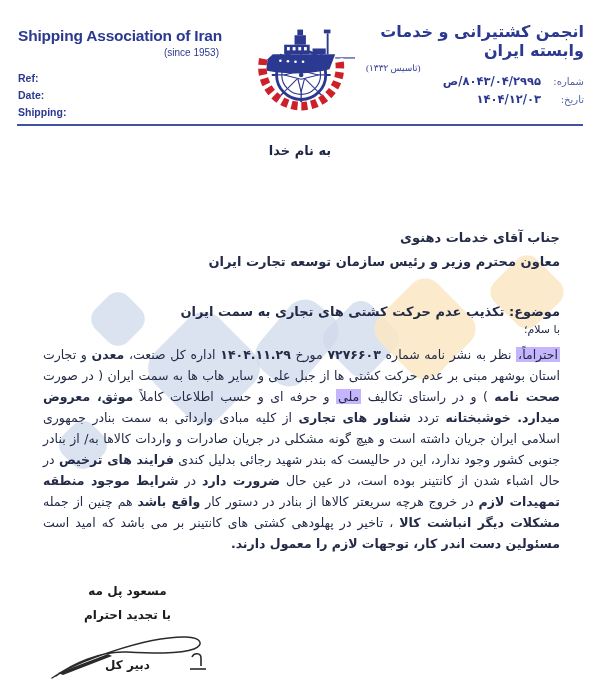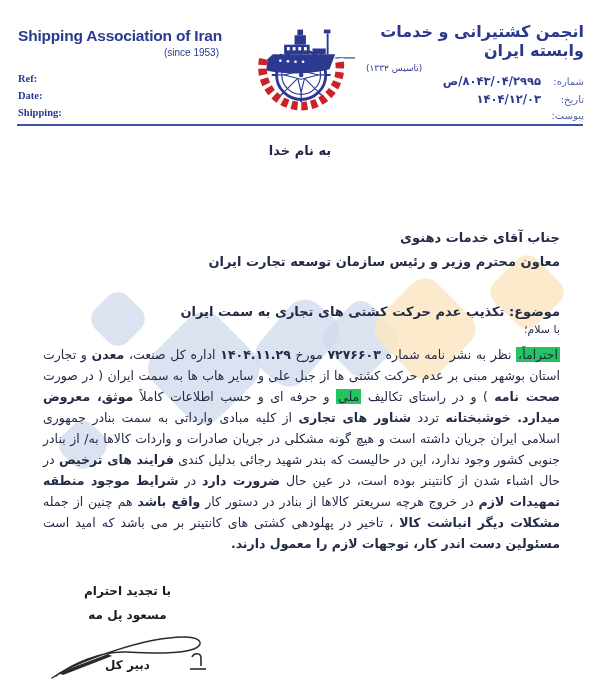--- a/index.html
+++ b/index.html
@@ -21,44 +21,44 @@
   .wm6 { left:384px; top:288px; width:82px;  height:82px;  transform:rotate(45deg); border-radius:18px; }
   .wm7 { left:497px; top:262px; width:60px;  height:60px;  transform:rotate(45deg); }
   .content { position:relative; z-index:1; }
   
   .org-en { position:absolute; left:18px; top:27px; width:210px;
     font-family:"Liberation Sans", sans-serif; font-weight:bold; font-size:15.5px;
     color:#2b3990; letter-spacing:-.2px; }
   .since-en { position:absolute; left:18px; top:47px; width:201px; text-align:right;
     font-family:"Liberation Sans", sans-serif; font-size:10px; color:#2b3990; }
   .ref-block { position:absolute; left:18px; top:70px;
-    font-family:Liberation Serif, serif; font-weight:bold; font-size:10.5px;
+    font-family:Liberation Sans, sans-serif; font-weight:bold; font-size:10.5px;
     color:#2b3990; line-height:17px; }
   .org-fa-wrap { position:absolute; right:16px; top:22px; width:218px; direction:rtl; }
   .org-fa { font-weight:bold; font-size:16px; color:#2b3990; }
-  .since-fa { margin-top:3px; font-size:9px; color:#2b3990; text-align:left; direction:rtl; }
+  .since-fa { margin-top:3px; font-size:9px; color:#2b3990; text-align:left; direction:rtl;font-family:Liberation Serif, serif; }
   .num-block { position:absolute; right:16px; top:74px; direction:rtl; }
   .num-row { display:flex; align-items:baseline; gap:9px; margin-bottom:4px; min-height:14px; }
   .num-label { font-size:10px; color:#5562a8; min-width:34px; }
   .num-value { font-weight:bold; font-size:11.5px; color:#2b3990; direction:rtl; unicode-bidi:plaintext; }
   .logo { position:absolute; left:252px; top:12px; width:104px; height:107px; }
   .divider { position:absolute; left:17px; top:124px; width:566px; height:2px; background:#4152a5; }
   
   .bismillah { position:absolute; left:0; top:143px; width:100%; text-align:center;
     font-weight:bold; font-size:13px; color:#1f2645; }
   .fa-line { position:absolute; right:40px; direction:rtl; text-align:right;
     font-size:13px; color:#242b47; }
   .recipient-name  { top:230px; font-weight:bold; }
   .recipient-title { top:254px; font-weight:bold; }
   .subject         { top:288px; font-weight:bold;margin-top:16px; }
   .salutation      { top:323px; font-size:11px; }
   .body-par { position:absolute; left:43px; right:40px; top:344px;
     direction:rtl; text-align:justify; font-size:12.5px; line-height:21px; color:#242b47; }
   .body-par .b  { font-weight:bold; }
-  .body-par .hl { background:#22c55e; padding:0 2px; }
+  .body-par .hl { background:#c4b5fd; padding:0 2px; }
   
   .sig-block { position:absolute; left:50px; top:584px; width:155px; text-align:center;
     direction:rtl; font-size:12px; color:#1c1c1c; font-weight:bold; }
   .sig-block .line { margin-bottom:10px; }
   .sig-title { font-weight:bold;margin-top:36px; }
   .sig-svg { position:absolute; left:46px; top:626px; width:168px; height:58px; }
 </style>
 </head>
 <body>
 
@@ -134,38 +134,34 @@
     </div>
     <div class="num-block">
       <div class="num-row">
         <span class="num-label">شماره:</span>
         <span class="num-value">۸۰۴۳/۰۴/۲۹۹۵/ص</span>
       </div>
       <div class="num-row">
         <span class="num-label">تاریخ:</span>
         <span class="num-value">۱۴۰۴/۱۲/۰۳</span>
       </div>
-      <div class="num-row">
-        <span class="num-label">پیوست:</span>
-        <span class="num-value"></span>
-      </div>
     </div>
 
     <div class="divider"></div>
 
     <div class="bismillah">به نام خدا</div>
     <div class="fa-line recipient-name">جناب آقای خدمات دهنوی</div>
     <div class="fa-line recipient-title">معاون محترم وزیر و رئیس سازمان توسعه تجارت ایران</div>
     <div class="fa-line subject">موضوع: تکذیب عدم حرکت کشتی های تجاری به سمت ایران</div>
     <div class="fa-line salutation">با سلام؛</div>
     <div class="body-par"><span class="hl">احتراماً،</span><span> نظر به نشر نامه شماره </span><span class="b">۷۲۷۶۶۰۳</span><span> مورخ </span><span class="b">۱۴۰۴.۱۱.۲۹</span><span> اداره کل صنعت، </span><span class="b">معدن</span><span> و تجارت استان بوشهر مبنی بر عدم حرکت کشتی ها از جبل علی و سایر هاب ها به سمت ایران ( در صورت </span><span class="b">صحت نامه</span><span> ) و در راستای تکالیف </span><span class="hl">ملی</span><span> و حرفه ای و حسب اطلاعات کاملاً </span><span class="b">موثق، معروض میدارد.</span><span> </span><span class="b">خوشبختانه</span><span> تردد </span><span class="b">شناور های تجاری</span><span> از کلیه مبادی وارداتی به سمت بنادر جمهوری اسلامی ایران جریان داشته است و هیچ گونه مشکلی در جریان صادرات و واردات کالاها به/ از بنادر جنوبی کشور وجود ندارد، این در حالیست که بندر شهید رجائی بدلیل کندی </span><span class="b">فرایند های ترخیص</span><span> در حال اشباء شدن از کانتینر بوده است، در عین حال </span><span class="b">ضرورت دارد</span><span> در </span><span class="b">شرایط موجود منطقه تمهیدات لازم</span><span> در خروج هرچه سریعتر کالاها از بنادر در دستور کار </span><span class="b">واقع باشد</span><span> هم چنین از جمله </span><span class="b">مشکلات دیگر انباشت کالا</span><span> ، تاخیر در پهلودهی کشتی های کانتینر بر می باشد که امید است </span><span class="b">مسئولین دست اندر کار، توجهات لازم را معمول دارند.</span></div>
 
     <div class="sig-block">
+      <div class="line">مسعود پل مه</div>
       <div class="line">با تجدید احترام</div>
-      <div class="line">مسعود پل مه</div>
       <div class="sig-title">دبیر کل</div>
     </div>
     <svg class="sig-svg" viewBox="0 0 168 58">
       <path d="M6,52 C30,36 100,10 140,11 C156,11.5 158,19 148,23 C134,28.5 102,27 80,26 C54,25 26,38 10,50" fill="none" stroke="#2a2a2a" stroke-width="1.4" stroke-linecap="round"></path>
       <path d="M12,47 L62,28 L66,30 L17,49 Z" fill="#2a2a2a"></path>
       <path d="M146,31 c2,-5 9,-4 9,1 l0,8" fill="none" stroke="#2a2a2a" stroke-width="1.6"></path>
       <line x1="144" y1="43" x2="160" y2="43" stroke="#2a2a2a" stroke-width="1.6"></line>
     </svg>
 
   </div>

